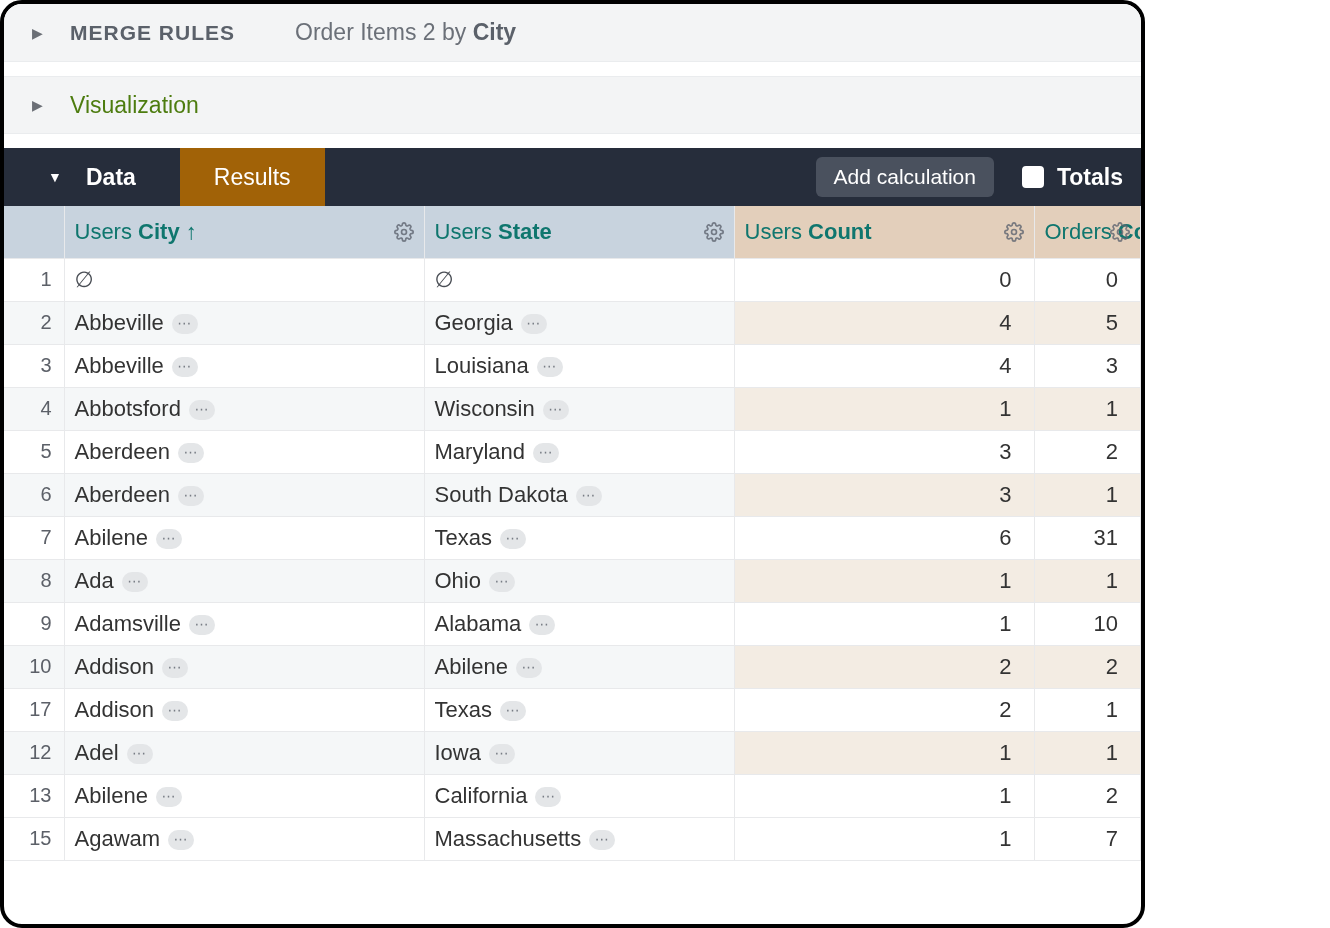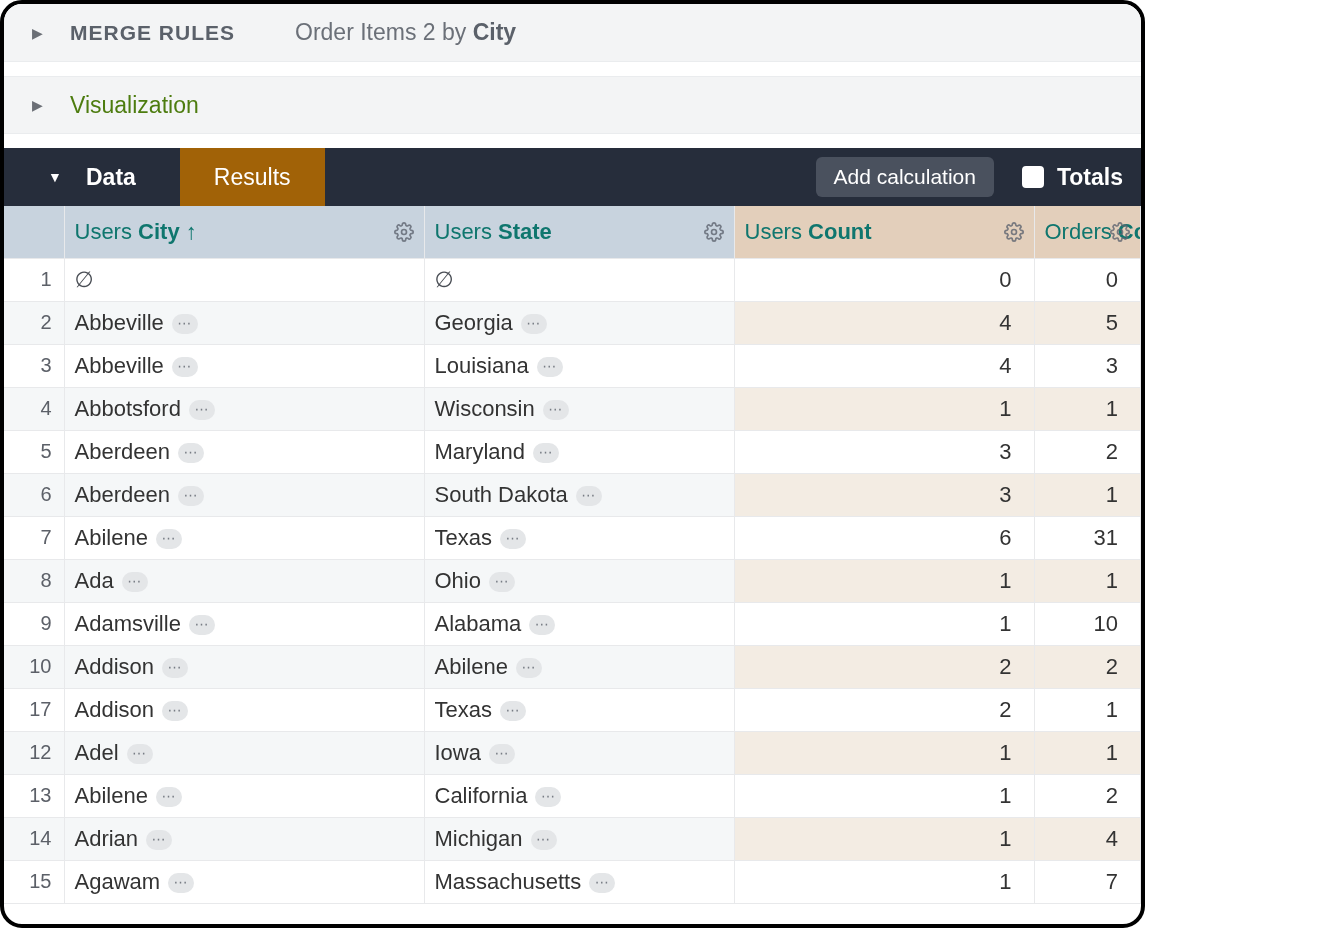--- a/index.html
+++ b/index.html
@@ -378,27 +378,20 @@
           <td class="meas">1</td>
           <td class="meas">1</td>
         </tr>
         <tr class="odd">
           <td class="rownum">13</td>
           <td class="dim"><span>Abilene</span><span class="pill"></span></td>
           <td class="dim"><span>California</span><span class="pill"></span></td>
           <td class="meas">1</td>
           <td class="meas">2</td>
         </tr>
-        <tr class="even">
-          <td class="rownum">14</td>
-          <td class="dim"><span>Adrian</span><span class="pill"></span></td>
-          <td class="dim"><span>Michigan</span><span class="pill"></span></td>
-          <td class="meas">1</td>
-          <td class="meas">4</td>
-        </tr>
         <tr class="odd">
           <td class="rownum">15</td>
           <td class="dim"><span>Agawam</span><span class="pill"></span></td>
           <td class="dim"><span>Massachusetts</span><span class="pill"></span></td>
           <td class="meas">1</td>
           <td class="meas">7</td>
         </tr>
       </tbody>
   </table>
 </div>

